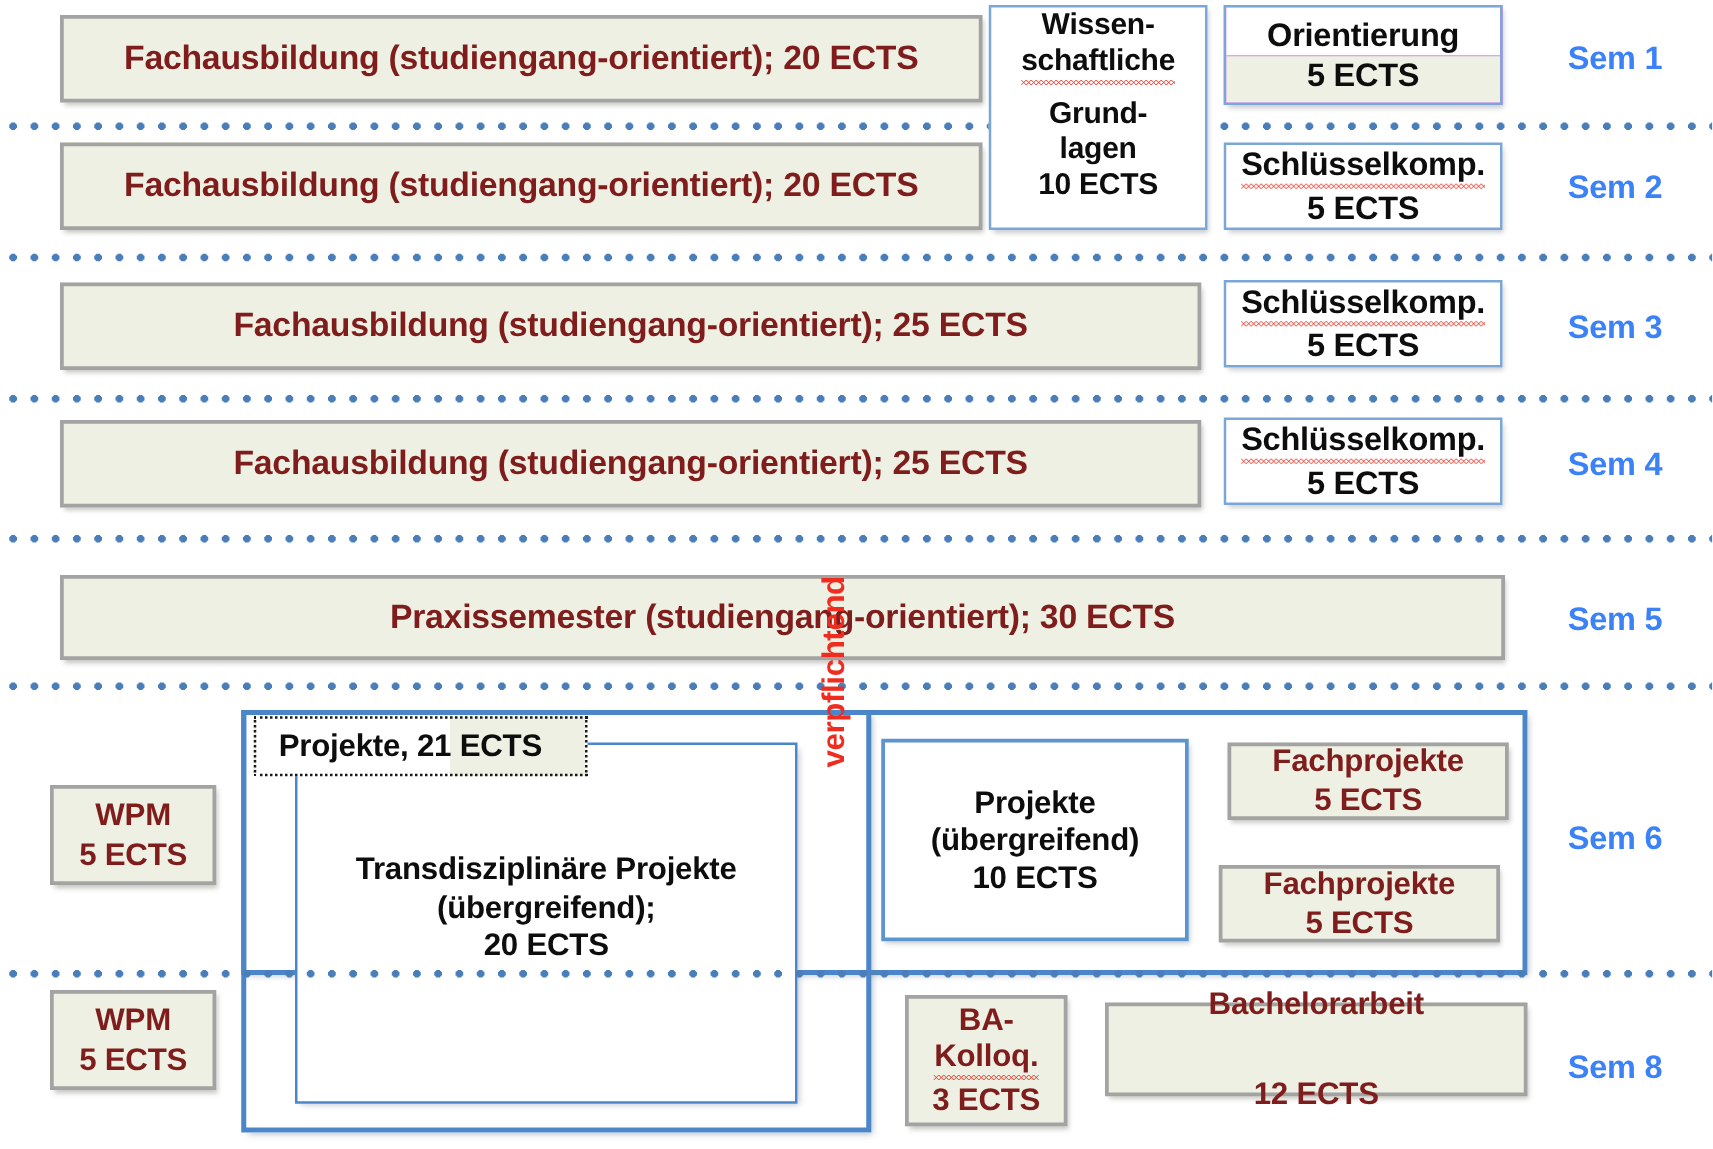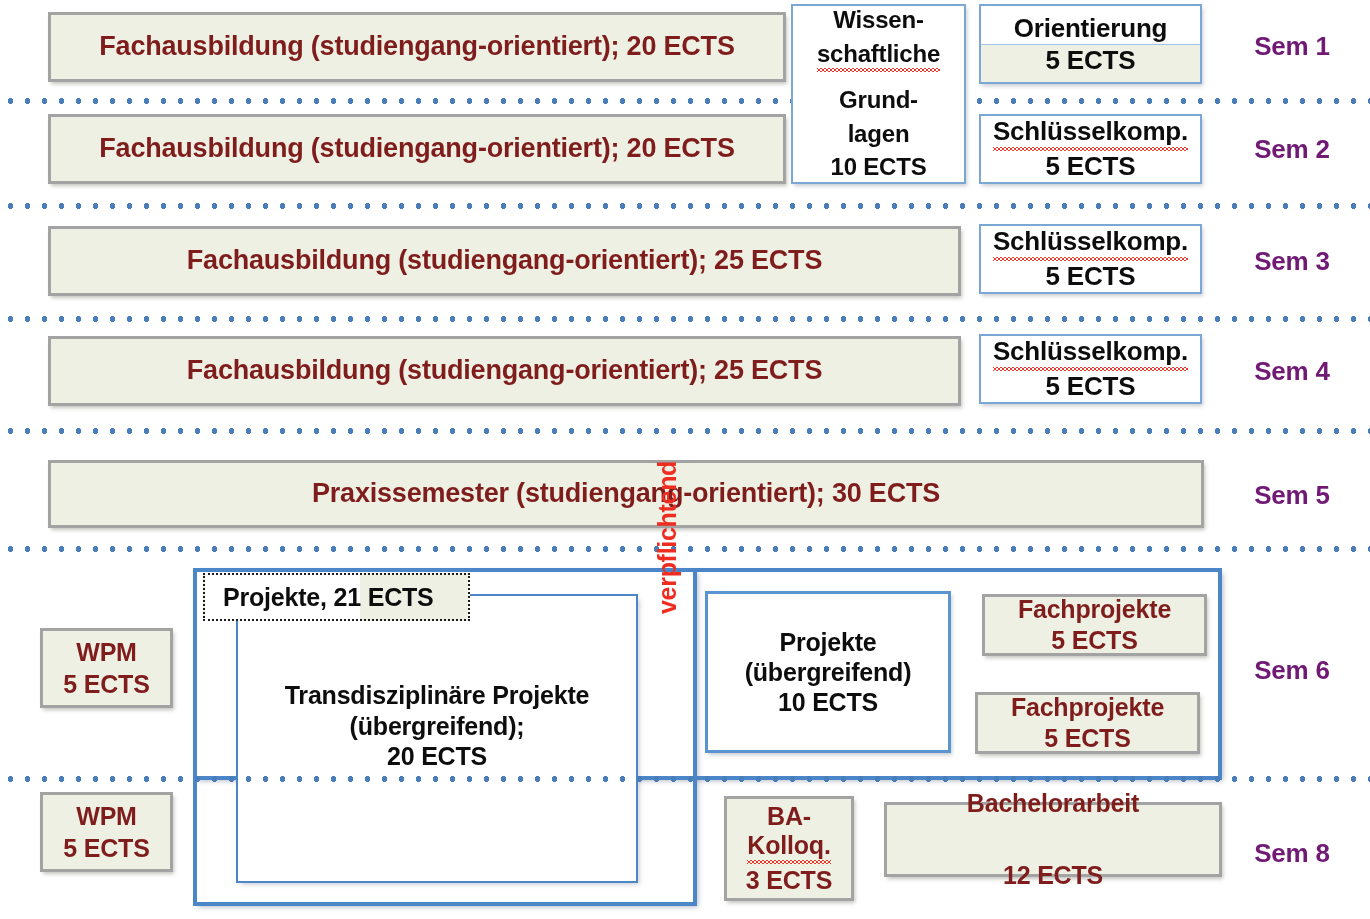--- a/index.html
+++ b/index.html
@@ -79,21 +79,21 @@
   .frame.heavy{border:4px solid #4a86c8;box-shadow:3px 3px 5px -2px rgba(110,120,140,0.5);}
   .frame.inner{border:2px solid #4a86c8;box-shadow:3px 3px 5px -2px rgba(110,120,140,0.45);background:#ffffff;}
 
   
   .semlabel{
     position:absolute;
     width:120px;
     text-align:center;
     font-size:26px;
     font-weight:bold;
-    color:#701a75;
+    color:#3b82f6;
     letter-spacing:-0.2px;
     z-index:6;
   }
 
   
   .splitbox{
     position:absolute;
     box-sizing:border-box;
     border:2px solid #7ba7d7;
     background:#d946ef;
@@ -164,21 +164,21 @@
   <div class="sep" style="top:203px;"></div>
   <div class="sep" style="top:316px;"></div>
   <div class="sep" style="top:428px;"></div>
   <div class="sep" style="top:546px;"></div>
   <div class="sep" style="top:776px;"></div>
 
   <div class="tile" style="left:48px; top:12px; width:738px; height:70px; font-size:27px;">
     <span>Fachausbildung (studiengang-orientiert); 20 ECTS</span>
   </div>
 
-  <div class="bluebox" style="left:791px; top:4px; width:175px; height:180px; font-size:24px; flex-direction:column; justify-content:space-between;">
+  <div class="bluebox" style="left:791px; top:4px; width:175px; height:180px; font-size:24px; flex-direction:column; justify-content:flex-start;">
     <span>Wissen-</span>
     <span class="sq">schaftliche</span>
     <span style="margin-top:13px;">Grund-</span>
     <span>lagen</span>
     <span>10 ECTS</span>
   </div>
 
   <div class="splitbox" style="left:979px; top:4px; width:223px; height:80px;">
     <div class="half top" style="font-size:26px;">
       <span>Orientierung</span>

